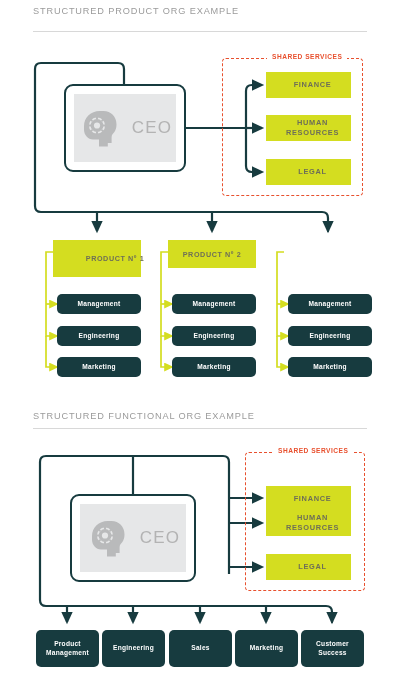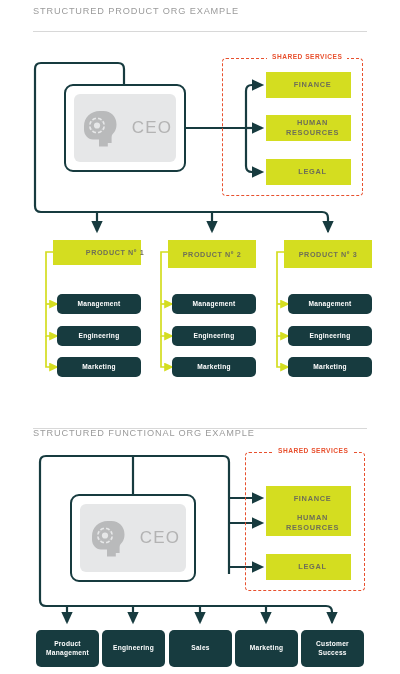--- a/index.html
+++ b/index.html
@@ -41,21 +41,20 @@
     background:#ffffff;
     box-sizing:border-box;
   }
   .ceo-inner{
     position:absolute;
     background:#e6e7e8;
     display:flex;
     align-items:center;
     justify-content:center;
     box-sizing:border-box;
-    border-radius:6px;
   }
   .ceo-label{
     font-size:17px;
     letter-spacing:1.2px;
     color:#b3b3b3;
     font-weight:400;
     margin-left:10px;
   }
   .ceo-icon{display:block;}
 
@@ -251,21 +250,21 @@
   <div class="svc-box" style="left:266px;top:115px;width:85px;height:26px;">
     <span class="svc-label">
       <span>HUMAN</span><br>
       <span>RESOURCES</span>
     </span>
   </div>
   <div class="svc-box" style="left:266px;top:159px;width:85px;height:26px;">
     <span class="svc-label">LEGAL</span>
   </div>
 
-  <div class="prod-box" style="left:53px;top:240px;width:88px;height:25px;padding-left:36px;">
+  <div class="prod-box" style="left:53px;top:240px;width:88px;height:37px;padding-left:36px;">
     <span class="prod-label">PRODUCT Nº 1</span>
   </div>
   <div class="team-box" style="left:57px;top:294px;width:84px;height:20px;">
     <span class="team-label">Management</span>
   </div>
   <div class="team-box" style="left:57px;top:326px;width:84px;height:20px;">
     <span class="team-label">Engineering</span>
   </div>
   <div class="team-box" style="left:57px;top:357px;width:84px;height:20px;">
     <span class="team-label">Marketing</span>
@@ -277,34 +276,31 @@
   <div class="team-box" style="left:172px;top:294px;width:84px;height:20px;">
     <span class="team-label">Management</span>
   </div>
   <div class="team-box" style="left:172px;top:326px;width:84px;height:20px;">
     <span class="team-label">Engineering</span>
   </div>
   <div class="team-box" style="left:172px;top:357px;width:84px;height:20px;">
     <span class="team-label">Marketing</span>
   </div>
 
-  <div class="prod-box" style="left:284px;top:240px;width:88px;height:28px;">
-    <span class="prod-label">PRODUCT Nº 3</span>
-  </div>
   <div class="team-box" style="left:288px;top:294px;width:84px;height:20px;">
     <span class="team-label">Management</span>
   </div>
   <div class="team-box" style="left:288px;top:326px;width:84px;height:20px;">
     <span class="team-label">Engineering</span>
   </div>
   <div class="team-box" style="left:288px;top:357px;width:84px;height:20px;">
     <span class="team-label">Marketing</span>
   </div>
 
-  <div class="section-title" style="top:428px;">STRUCTURED FUNCTIONAL ORG EXAMPLE</div>
+  <div class="section-title" style="top:411px;">STRUCTURED FUNCTIONAL ORG EXAMPLE</div>
   <div class="section-rule" style="top:428px;"></div>
 
   <div class="ceo-box" style="left:70px;top:494px;width:126px;height:88px;">
     <div class="ceo-inner" style="left:8px;top:8px;right:8px;bottom:8px;">
       <svg class="ceo-icon" width="44" height="46" viewBox="0 0 44 46">
         <path d="M25.5,6 C33,6 38.5,11.5 38.5,19.5 C38.5,23 37.5,25.5 36,27.5
                  C34.8,29.1 33.6,30 33.6,32.2 L33.6,38 L29.8,38 L29.8,41.5 L21,41.5
                  L21,34.5 L15,34.5 C10,34.5 6,30 6,24.5 L6,21 C6,12.5 13,6 21.5,6 Z" fill="#b9babb"></path>
         <circle cx="19" cy="20.5" r="9.6" fill="#b9babb"></circle>
         <circle cx="19" cy="20.5" r="8.1" fill="#e6e7e8"></circle>

